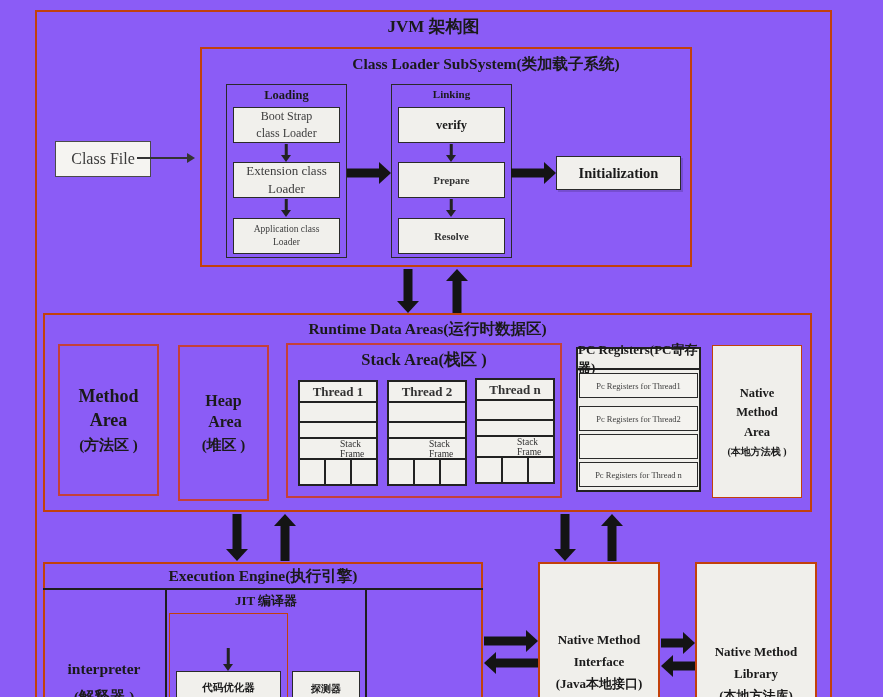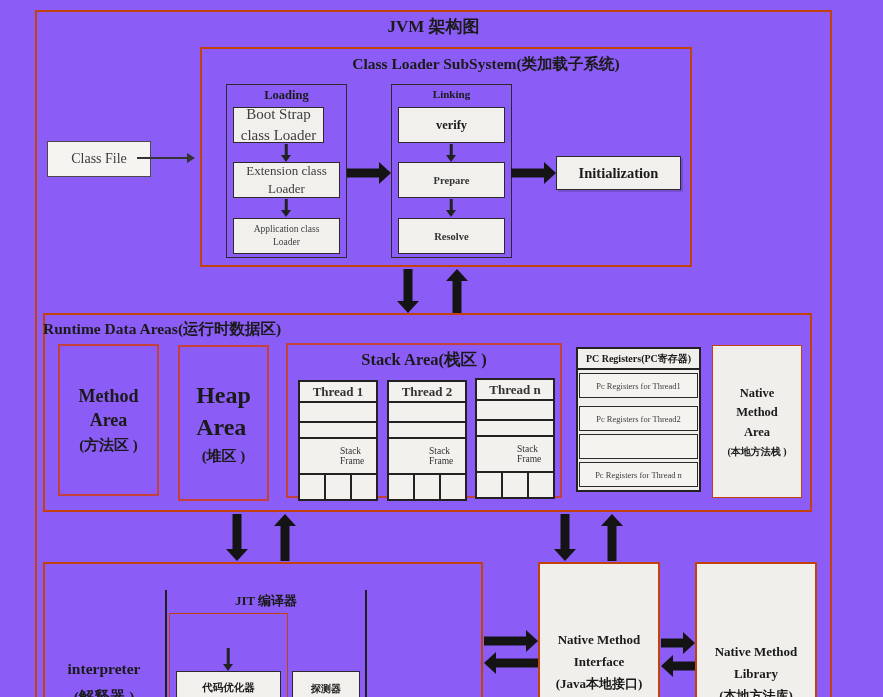--- a/index.html
+++ b/index.html
@@ -51,48 +51,48 @@
                  border-top:5px solid transparent; border-bottom:5px solid transparent; border-left:8px solid #333; }
 
   .vline { position:absolute; width:2px; background:#1e1e1e; }
 
   
   .thr { position:absolute; display:flex; flex-direction:column; }
   .thr > div { border:2px solid #222; margin-top:-2px; background:#f2f1ed; }
   .thr > div:first-child { margin-top:0; }
   .trow-name  { height:23px; font-size:13px; font-weight:bold; color:#333; display:flex; align-items:center; justify-content:center; }
   .trow-e1 { height:22px; } .trow-e2 { height:18px; }
-  .trow-frame { height:38px; font-size:9.5px; color:#333; display:flex; align-items:center; justify-content:center;padding-left:40px; }
+  .trow-frame { height:23px; font-size:9.5px; color:#333; display:flex; align-items:center; justify-content:center;padding-left:40px; }
   .trow-cells { height:28px; display:flex; }
   .trow-cells span { flex:1; border-right:2px solid #222; }
   .trow-cells span:last-child { border-right:none; }
 
   
   .pc { position:absolute; border:2px solid #222; background:#f0efeb; display:flex; flex-direction:column; }
-  .pc-h { height:21px; border-bottom:2px solid #222; font-size:10px; font-weight:bold; display:flex; align-items:center; justify-content:center; }
+  .pc-h { height:21px; border-bottom:2px solid #222; font-size:13px; font-weight:bold; display:flex; align-items:center; justify-content:center; }
   .pc-r { margin:3px 1px 0 1px; height:25px; border:1.5px solid #2a2a2a; font-size:8.5px; color:#3d3d3d;
           display:flex; align-items:center; justify-content:center; background:#f4f3ef; }
 </style>
 </head>
 <body>
 
 <div class="screen">
 
   <div class="box" style="left:35px; top:10px; width:797px; height:700px; border-width:2.5px;"></div>
   <div class="abs b" style="left:35px; top:15px; width:797px; text-align:center; font-size:17px;">JVM 架构图</div>
 
   <div class="box" style="left:200px; top:47px; width:492px; height:220px;"></div>
   <div class="abs b" style="left:200px; top:54px; width:572px; text-align:center; font-size:15.5px;">Class Loader SubSystem(类加载子系统)</div>
 
-  <div class="thinbox ctr" style="left:47px; top:141px; width:104px; height:36px; font-size:14px; color:#3b3b3b; border-color:#4a4a4a; background:#f5f4f1;">Class File</div>
+  <div class="thinbox ctr" style="left:55px; top:141px; width:96px; height:36px; font-size:16px; color:#3b3b3b; border-color:#4a4a4a; background:#f5f4f1;">Class File</div>
   <div class="tha" style="left:137px; top:152px; width:58px;"></div>
 
   <div class="thinbox" style="left:226px; top:84px; width:121px; height:174px; background:transparent;"></div>
   <div class="abs b" style="left:226px; top:88px; width:121px; text-align:center; font-size:12.5px;">Loading</div>
-  <div class="thinbox ctr ml" style="left:233px; top:107px; width:91px; height:36px; font-size:15px; color:#3d3d3d; line-height:1.4;">Boot Strap
+  <div class="thinbox ctr ml" style="left:233px; top:107px; width:107px; height:36px; font-size:12px; color:#3d3d3d; line-height:1.4;">Boot Strap
 class Loader</div>
   <div class="sv" style="left:280px; top:144px; height:18px;"></div>
   <div class="thinbox ctr ml" style="left:233px; top:162px; width:107px; height:36px; font-size:13px; color:#3d3d3d; line-height:1.4;">Extension class
 Loader</div>
   <div class="sv" style="left:280px; top:199px; height:18px;"></div>
   <div class="thinbox ctr ml" style="left:233px; top:218px; width:107px; height:36px; font-size:9.5px; color:#3d3d3d; line-height:1.4;">Application class
 Loader</div>
 
   <div class="thinbox" style="left:391px; top:84px; width:121px; height:174px; background:transparent;"></div>
   <div class="abs b" style="left:391px; top:88px; width:121px; text-align:center; font-size:11px;">Linking</div>
@@ -104,30 +104,30 @@
 
   <div class="ah right" style="left:347px; top:162px; width:44px;"></div>
   <div class="ah right" style="left:511px; top:162px; width:45px;"></div>
 
   <div class="thinbox ctr b" style="left:556px; top:156px; width:125px; height:34px; font-size:14.5px; box-shadow:2px 2px 0 rgba(0,0,0,0.15);">Initialization</div>
 
   <div class="av down" style="left:397px; top:269px; height:44px;"></div>
   <div class="av up" style="left:446px; top:269px; height:44px;"></div>
 
   <div class="box" style="left:43px; top:313px; width:769px; height:199px;"></div>
-  <div class="abs b" style="left:43px; top:319px; width:769px; font-size:15.5px;">Runtime Data Areas(运行时数据区)</div>
+  <div class="abs b" style="left:43px; top:319px; width:769px; text-align:center; font-size:15.5px;">Runtime Data Areas(运行时数据区)</div>
 
   <div class="redbox" style="left:58px; top:344px; width:101px; height:152px; display:flex; flex-direction:column; align-items:center; justify-content:center;">
     <div class="b ml" style="font-size:18px; text-align:center; line-height:1.3;">Method
 Area</div>
     <div class="b" style="font-size:15px; margin-top:4px;">(方法区 )</div>
   </div>
 
   <div class="redbox" style="left:178px; top:345px; width:91px; height:156px; display:flex; flex-direction:column; align-items:center; justify-content:center;">
-    <div class="b ml" style="font-size:24px; text-align:left; line-height:1.3;">Heap
+    <div class="b ml" style="font-size:16px; text-align:right; line-height:1.3;">Heap
 Area</div>
     <div class="b" style="font-size:15px; margin-top:4px;">(堆区 )</div>
   </div>
 
   <div class="redbox" style="left:286px; top:343px; width:276px; height:155px;"></div>
   <div class="abs b" style="left:286px; top:349px; width:276px; text-align:center; font-size:16.5px;">Stack Area(栈区 )</div>
 
   <div class="thr" style="left:298px; top:380px; width:80px;">
     <div class="trow-name">Thread 1</div>
     <div class="trow-e1"></div>
@@ -178,20 +178,21 @@
 Area</div>
     <div class="b" style="font-size:10px; margin-top:3px;">(本地方法栈 )</div>
   </div>
 
   <div class="av down" style="left:226px; top:514px; height:47px;"></div>
   <div class="av up" style="left:274px; top:514px; height:47px;"></div>
   <div class="av down" style="left:554px; top:514px; height:47px;"></div>
   <div class="av up" style="left:601px; top:514px; height:47px;"></div>
 
   <div class="box" style="left:43px; top:562px; width:440px; height:140px;"></div>
+  <div class="abs b" style="left:43px; top:562px; width:440px; height:28px; border-bottom:2px solid #1e1e1e; font-size:15.5px; line-height:27px; text-align:center;">Execution Engine(执行引擎)</div>
   <div class="vline" style="left:165px; top:590px; height:107px;"></div>
   <div class="vline" style="left:365px; top:590px; height:107px;"></div>
 
   <div class="abs b ml" style="left:43px; top:655px; width:122px; text-align:center; font-size:15.5px; line-height:28px;">interpreter
 (解释器 )</div>
 
   <div class="abs b" style="left:167px; top:592px; width:198px; text-align:center; font-size:13px;">JIT 编译器</div>
   <div class="box" style="left:169px; top:613px; width:119px; height:89px; border-width:1.5px;"></div>
   <div class="sv" style="left:222px; top:648px; height:23px;"></div>
   <div class="thinbox b" style="left:176px; top:671px; width:105px; height:32px; font-size:10.5px; text-align:center; padding-top:9px;">代码优化器</div>

